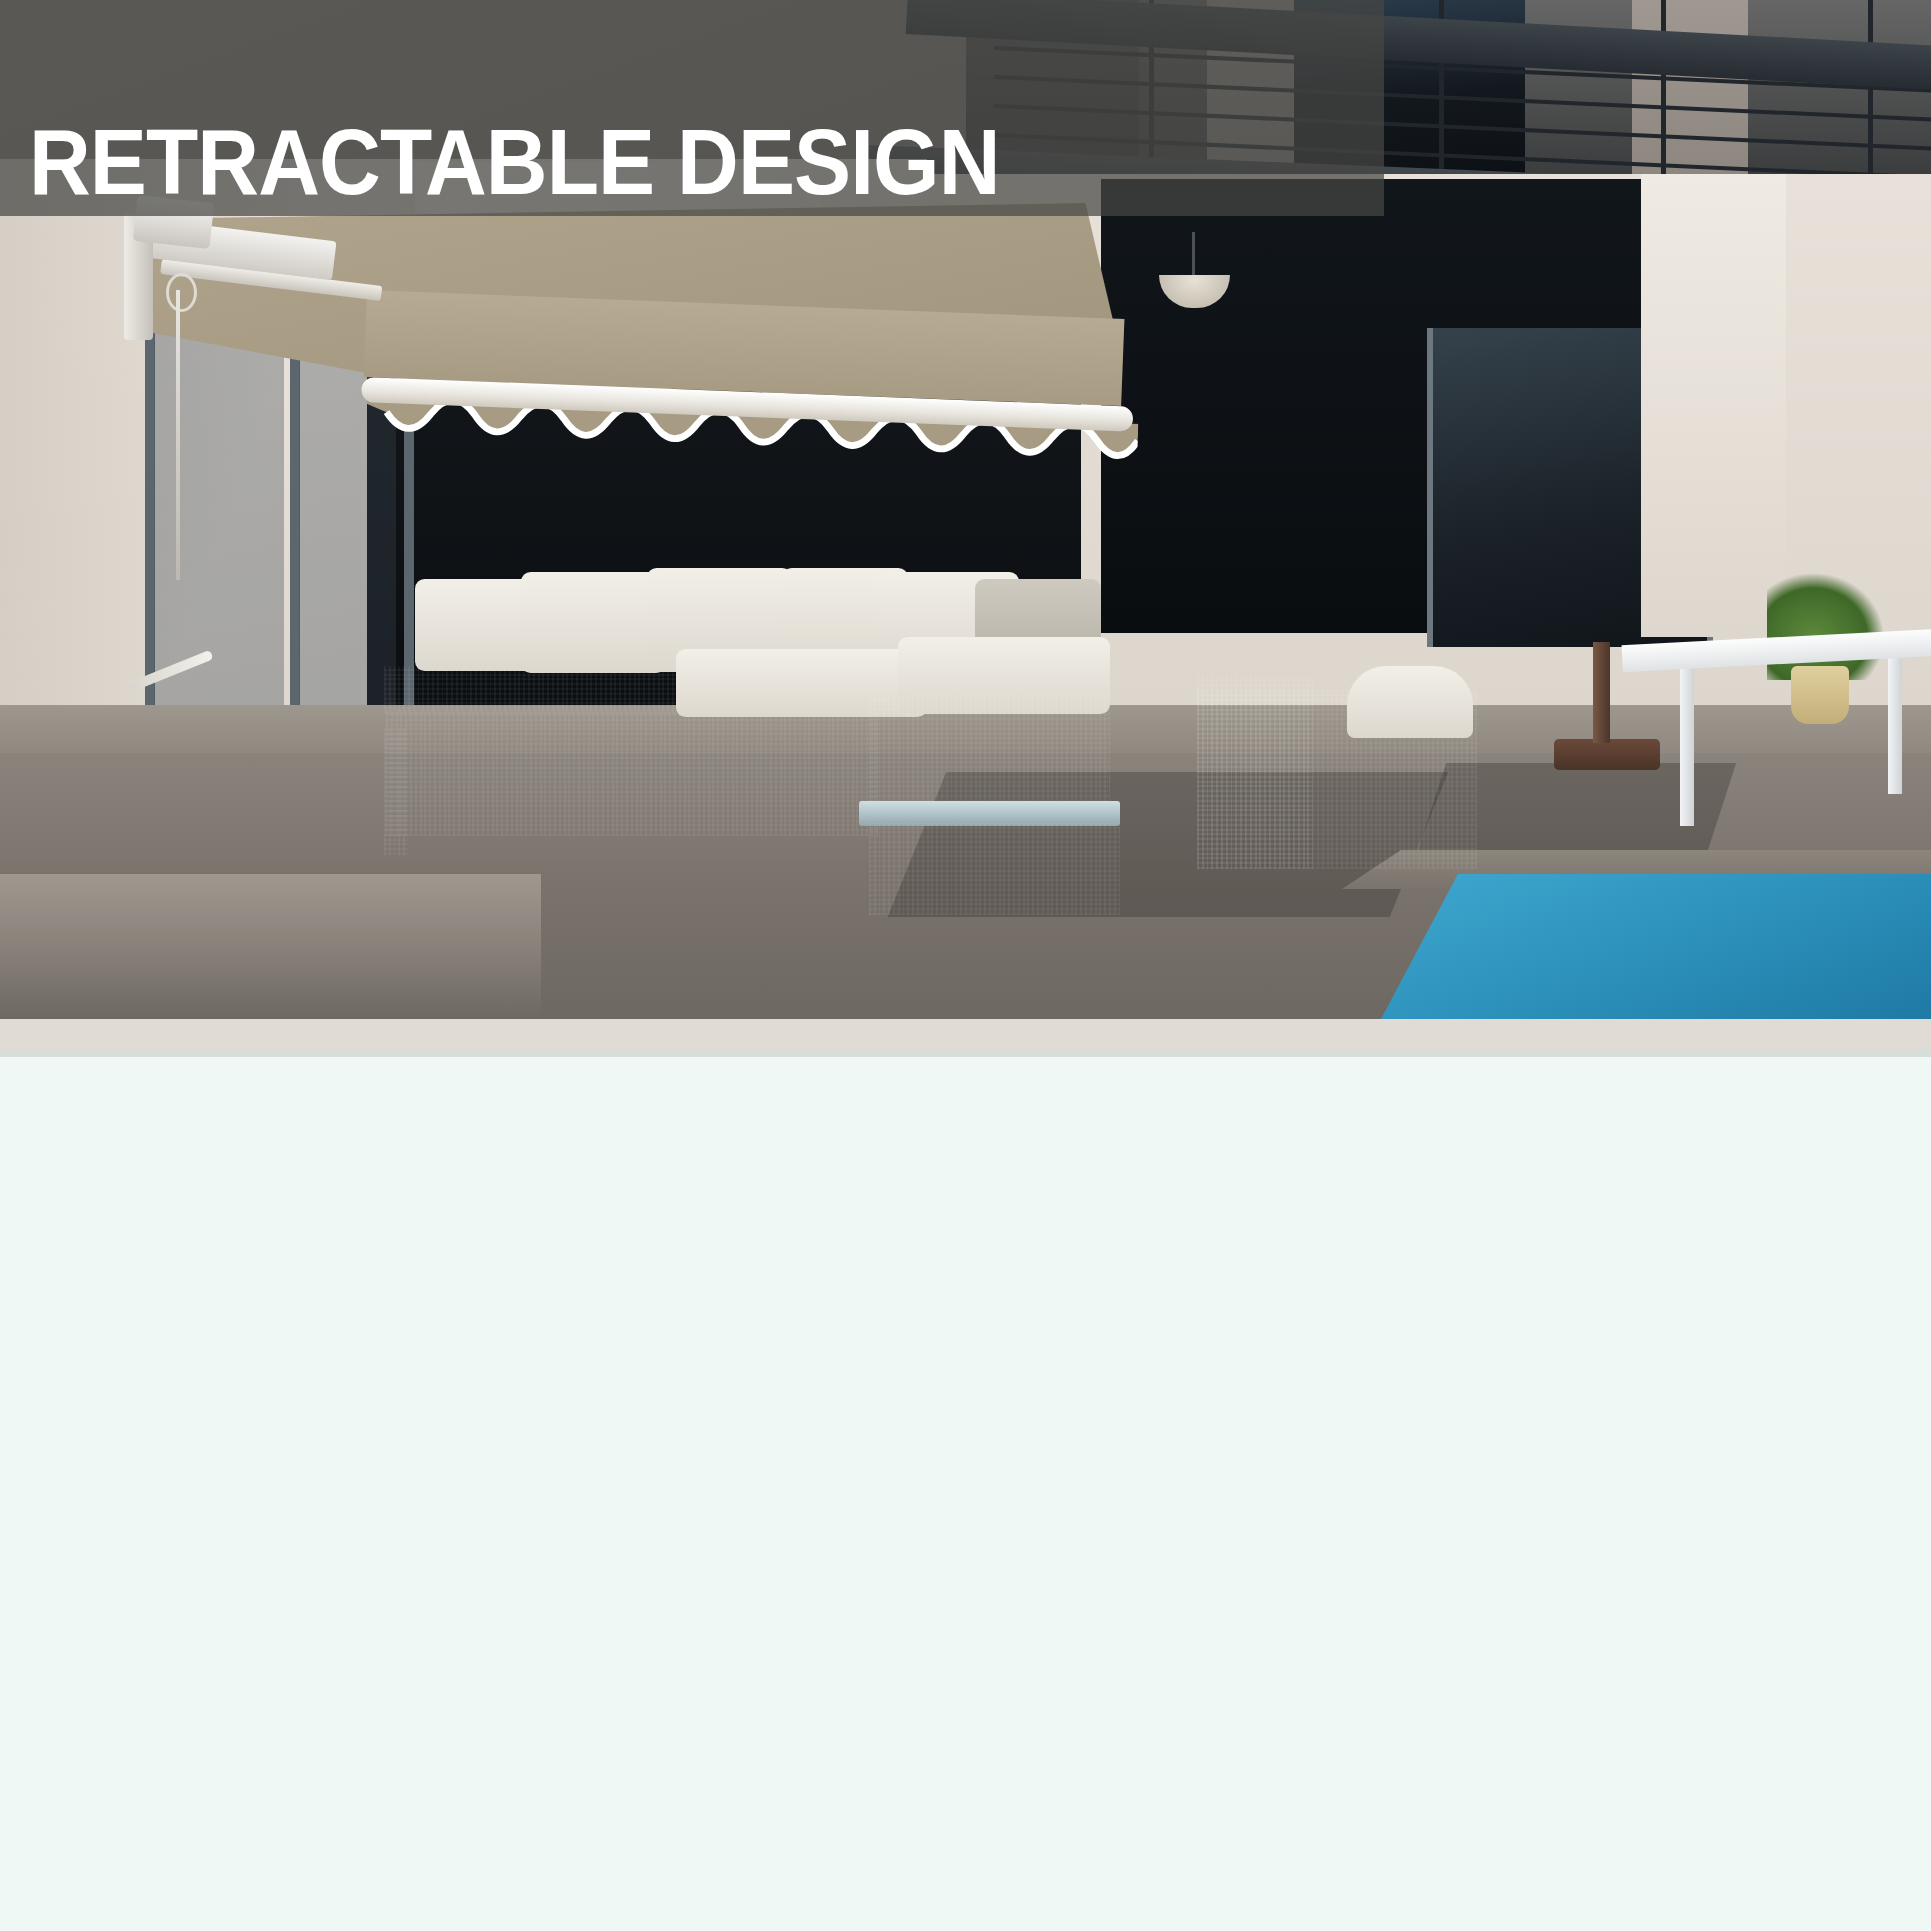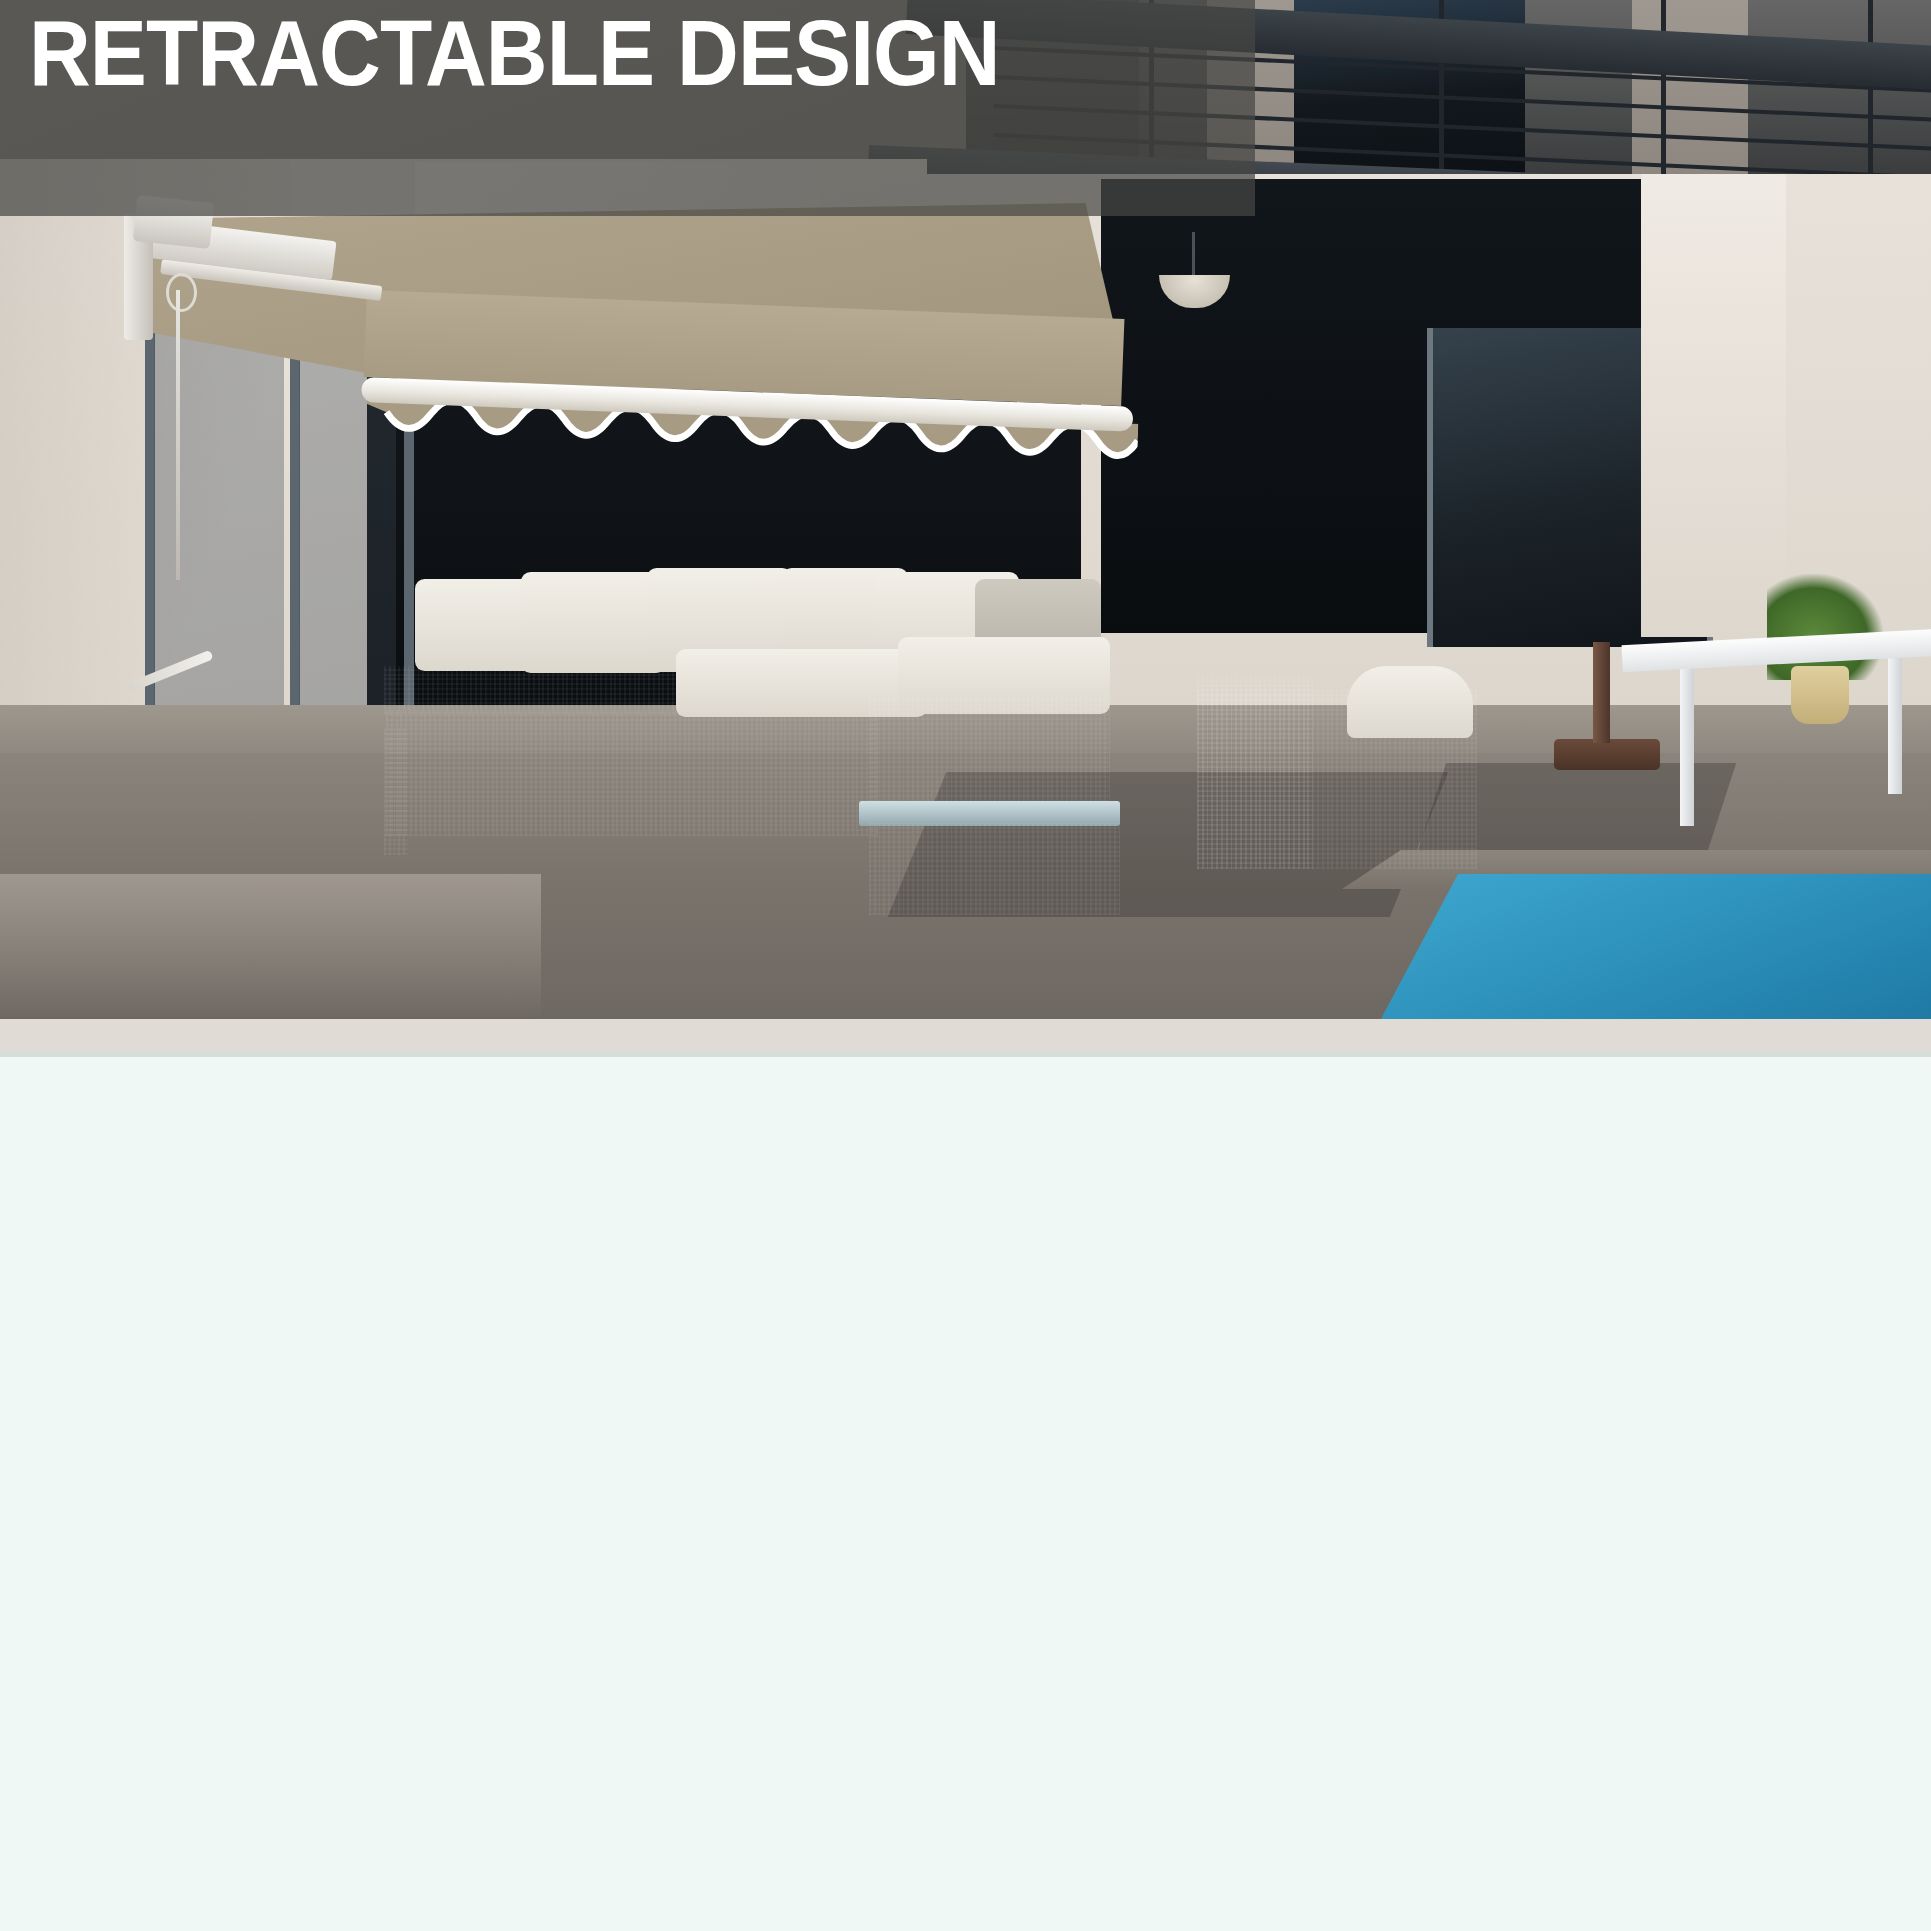--- a/index.html
+++ b/index.html
@@ -120,22 +120,22 @@
   .plant{position:absolute;left:1767px;top:574px;width:116px;height:106px;
     background:radial-gradient(ellipse at 40% 60%,#5d8a3c 0%,#3f6828 55%,rgba(63,104,40,0) 72%);}
   .pot{position:absolute;left:1791px;top:666px;width:58px;height:58px;
     background:linear-gradient(180deg,#e0cf9f,#c3ae78);border-radius:5.8px 5.8px 17.4px 17.4px;}
   .umb-base{position:absolute;left:1554px;top:739px;width:106px;height:31px;
     background:linear-gradient(180deg,#6a4a3a,#4a3327);border-radius:4.8px;}
   .umb-pole{position:absolute;left:1593px;top:642px;width:17.4px;height:101px;
     background:linear-gradient(90deg,#7a5745,#4b352a);}
 
   
-  .banner{position:absolute;left:0;top:0;width:1255px;height:216px;
-    background:rgba(70,70,68,.72);display:flex;align-items:flex-start;}
+  .banner{position:absolute;left:0;top:0;width:1384px;height:216px;
+    background:rgba(70,70,68,.72);display:flex;align-items:flex-end;}
   .banner-title{color:#fff;font-size:93px;font-weight:700;letter-spacing:-1px;
     margin-left:29px;white-space:nowrap;
     font-family:"Liberation Sans Narrow","Liberation Sans",sans-serif;
     transform:scaleX(.92);transform-origin:left center;}
 
   
   .sep-band{position:absolute;left:0;top:1019px;width:1931px;height:33px;background:#e0dcd5;}
   .sep-line{position:absolute;left:0;top:1050px;width:1931px;height:7.7px;background:#d7ddd9;}
 
   

